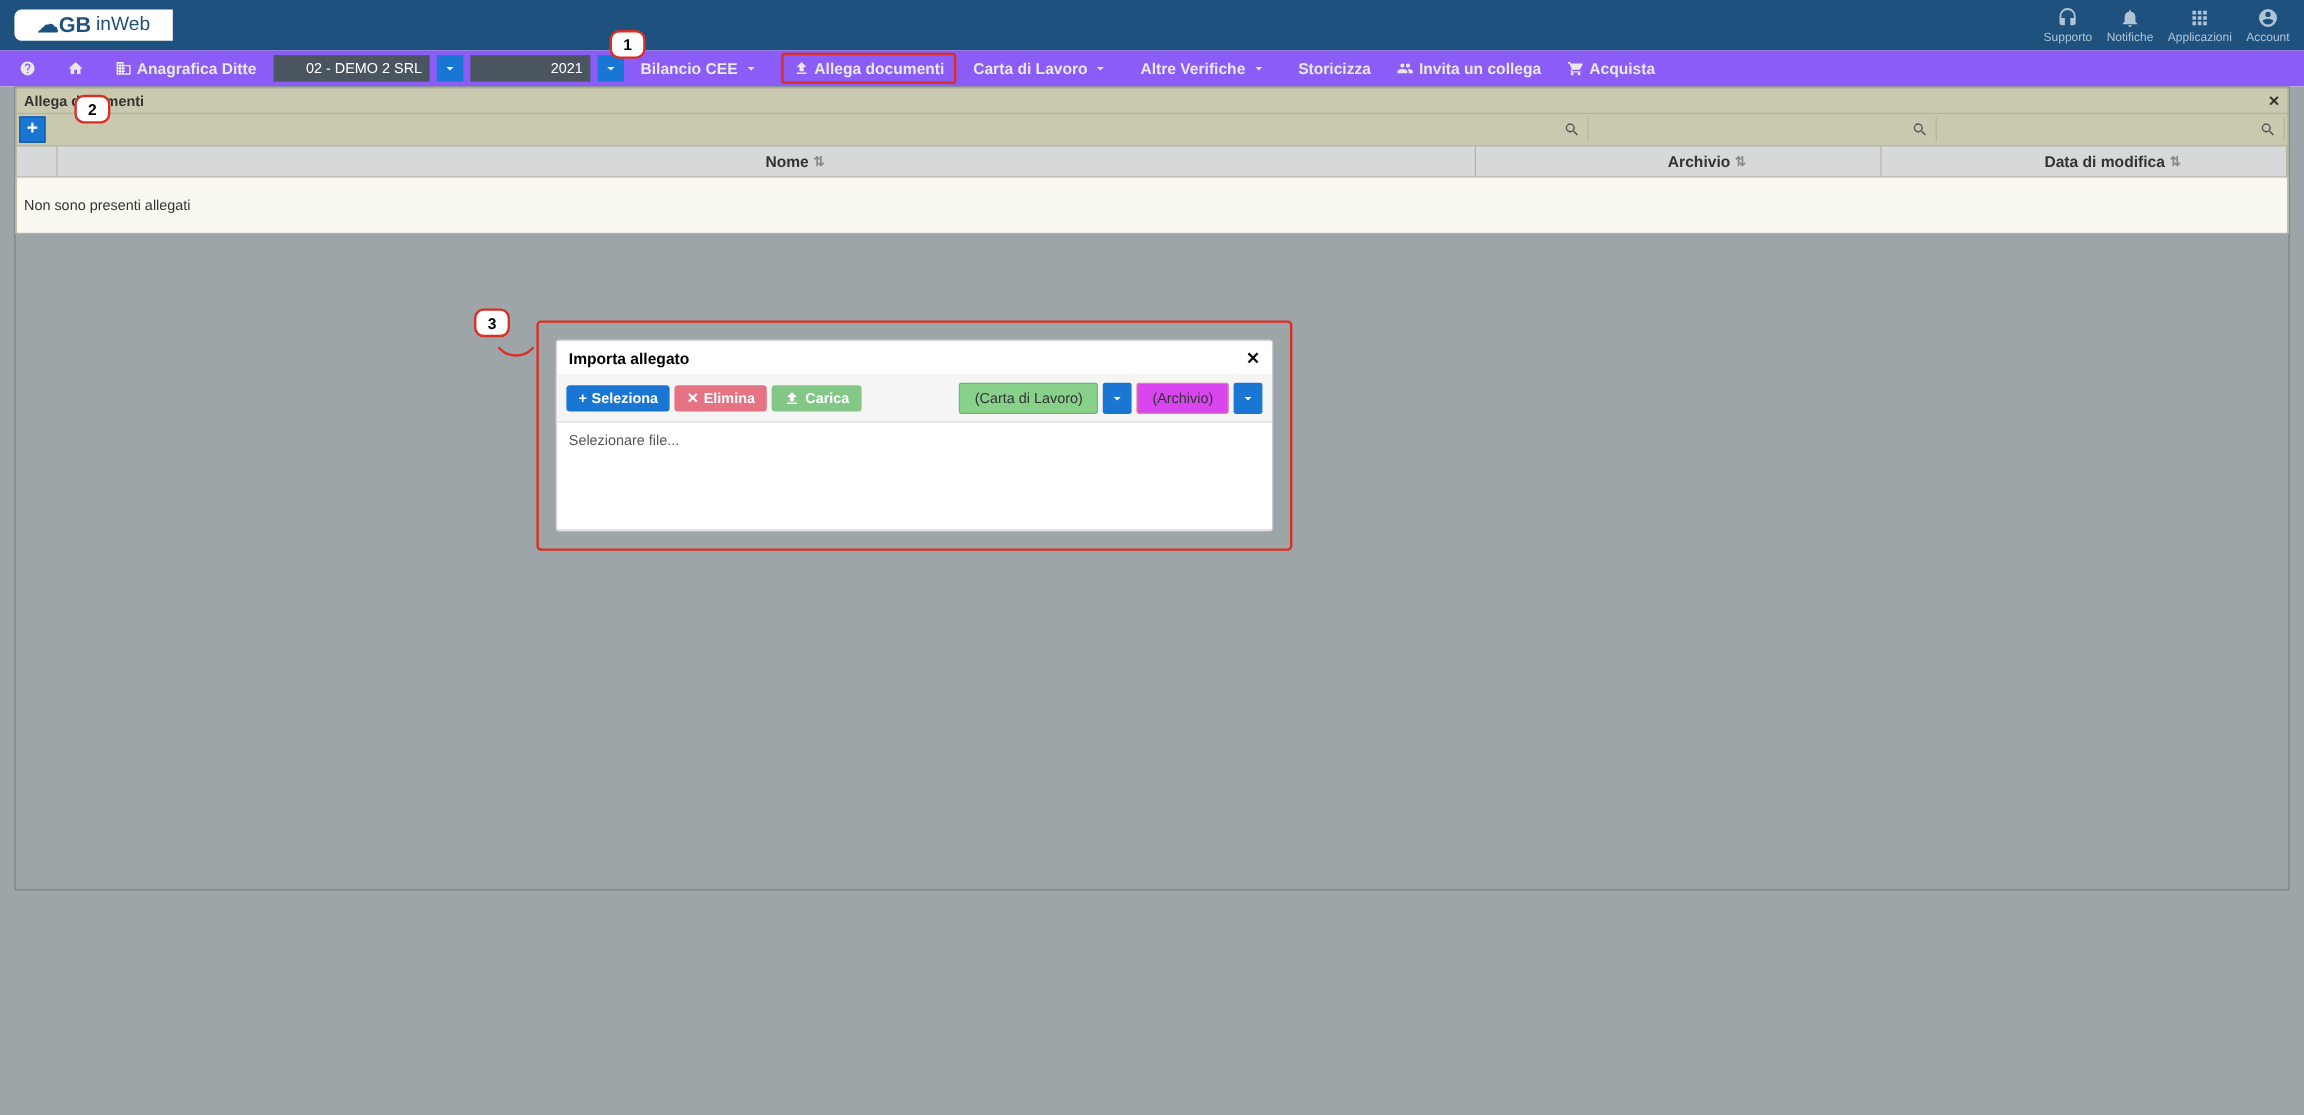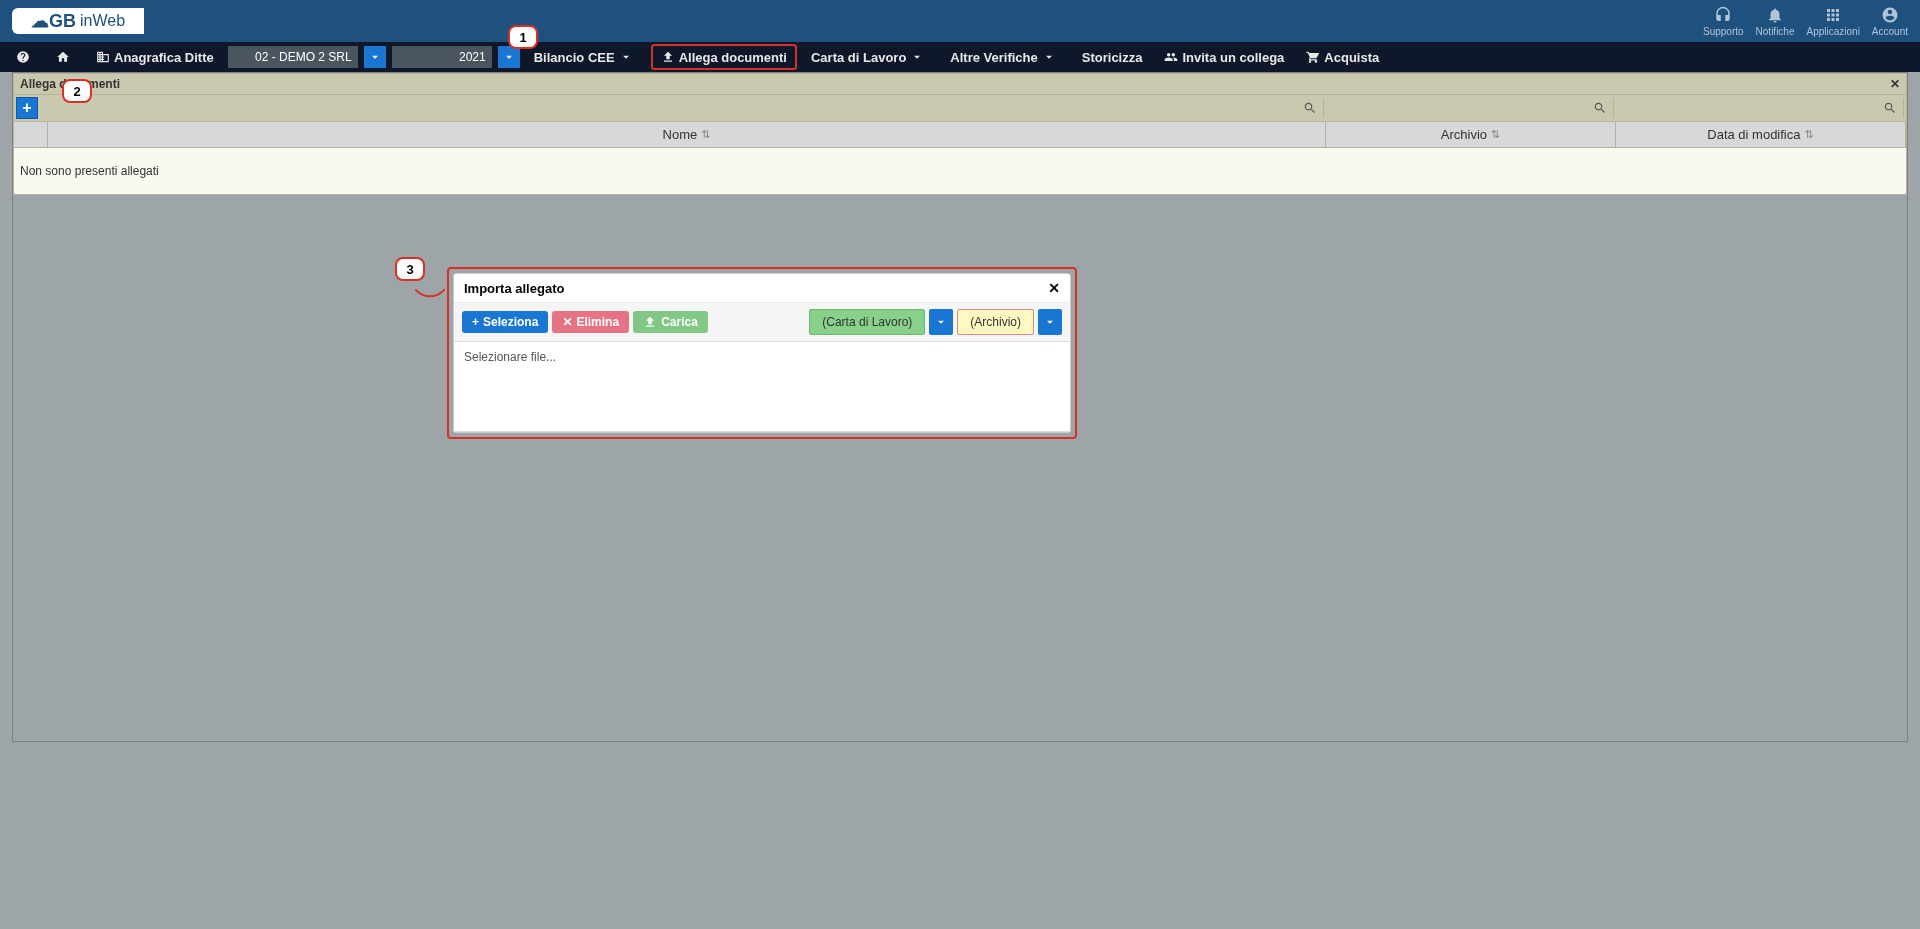--- a/index.html
+++ b/index.html
@@ -9,21 +9,21 @@
 .top-header { background: #1e517e; height: 42px; display: flex; align-items: center; padding: 0 12px; color: #fff; }
 .logo { display: flex; align-items: center; background: #fff; border-radius: 6px 0 0 6px; padding: 2px 19px; }
 .logo-cloud { font-weight: bold; color: #1e517e; font-size: 18px; }
 .logo-text { color: #1e517e; margin-left: 4px; font-size: 16px; }
 .header-spacer { flex: 1; }
 .header-icons { display: flex; gap: 12px; }
 .header-icon-item { display: flex; flex-direction: column; align-items: center; font-size: 10px; cursor: pointer; color: #b0c4d6; }
 .header-icon-item svg { margin-bottom: 2px; }
 
 
-.menu-bar { background: #0f172a; height: 30px; display: flex; align-items: center; padding: 0 8px; color: #fff; font-size: 13px; gap: 6px; }
+.menu-bar { background: #8b5cf6; height: 30px; display: flex; align-items: center; padding: 0 8px; color: #fff; font-size: 13px; gap: 6px; }
 .menu-item { display: flex; align-items: center; padding: 0 8px; height: 100%; cursor: pointer; white-space: nowrap; color: #e8e8e8; font-weight: bold; }
 .menu-item svg { margin-right: 4px; }
 .menu-chevron { margin-left: 4px; }
 .dropdown-field { background: #4a5560; border: none; color: #fff; padding: 3px 6px; font-size: 12px; height: 22px; display: flex; align-items: center; min-width: 130px; justify-content: flex-end; }
 .dropdown-btn { background: #1976d2; width: 22px; height: 22px; display: flex; align-items: center; justify-content: center; cursor: pointer; }
 .menu-highlighted { border: 2px solid #d93025; border-radius: 3px; padding: 2px 8px; height: 26px; }
 
 
 .content-wrapper { background: #9ea5a9; padding: 0 0 12px 0; min-height: calc(100vh - 72px); position: relative; }
 .content-inner { background: #9ea5a9; margin: 0 12px; border: 1px solid #7a8287; min-height: 670px; }
@@ -33,49 +33,49 @@
 .panel-close { cursor: pointer; font-weight: bold; }
 
 .add-row { background: #cbc8b0; border: 1px solid #b6b39a; border-top: none; padding: 2px; display: flex; align-items: center; }
 .add-btn { background: #1976d2; color: #fff; width: 22px; height: 22px; display: flex; align-items: center; justify-content: center; cursor: pointer; font-size: 16px; font-weight: bold; border: 1px solid #0d5aa8; }
 .filter-cell { border-right: 1px solid #b6b39a; padding: 3px 6px; display: flex; align-items: center; justify-content: flex-end; }
 .filter-cell:first-child { width: 34px; }
 .filter-nome { flex: 1; }
 .filter-archivio, .filter-data { width: 290px; }
 .search-icon { color: #555; cursor: pointer; }
 
-.header-row { background: #d6d8da; display: flex; border: 1px solid #b6b39a; border-top: none; font-weight: normal; color: #333; }
+.header-row { background: #d6d8da; display: flex; border: 1px solid #b6b39a; border-top: none; font-weight: bold; color: #333; gap: 48px; }
 .header-cell { border-right: 1px solid #b6b39a; padding: 5px 6px; display: flex; align-items: center; justify-content: center; }
 .header-cell:first-child { width: 34px; }
 .header-nome { flex: 1; }
 .header-archivio, .header-data { width: 290px; }
 .sort-icon { margin-left: 4px; color: #888; font-size: 11px; }
 
 .empty-row { background: #f9f9f1; padding: 16px 6px; font-size: 12px; color: #333; border: 1px solid #b6b39a; border-top: none; }
 
 
 .callout { position: absolute; background: #fff; border: 2px solid #d93025; border-radius: 8px; width: 30px; height: 24px; display: flex; align-items: center; justify-content: center; font-weight: bold; font-size: 13px; z-index: 100; }
 .callout-1 { top: -47px; left: 508px; }
 .callout-2 { top: 7px; left: 62px; }
 .callout-3 { top: 185px; left: 395px; }
 .callout-3::after { content: ""; position: absolute; bottom: -22px; right: -18px; width: 0; height: 0; border-left: 2px solid #d93025; border-bottom: 2px solid #d93025; width: 20px; height: 20px; border-radius: 0 0 0 20px; transform: rotate(-45deg); }
 
 
-.modal-wrap { position: absolute; left: 447px; top: 195px; width: 630px; border: 2px solid #d93025; border-radius: 4px; padding: 4px; }
+.modal-wrap { position: absolute; left: 447px; top: 195px; width: 630px; border: 2px solid #d93025; border-radius: 4px; padding: 14px; }
 .modal { background: #fff; border: 1px solid #ccc; border-radius: 3px; }
 .modal-header { display: flex; justify-content: space-between; align-items: center; padding: 6px 10px; border-bottom: 1px solid #eee; font-weight: bold; font-size: 13px; }
 .modal-close { cursor: pointer; font-weight: bold; font-size: 14px; }
 .modal-toolbar { background: #f5f5f5; padding: 6px 8px; display: flex; align-items: center; gap: 4px; border-bottom: 1px solid #ddd; }
 .toolbar-spacer { flex: 1; }
 .btn { padding: 4px 10px; border-radius: 3px; font-size: 12px; cursor: pointer; border: none; color: #fff; display: inline-flex; align-items: center; gap: 4px; font-weight: bold; }
 .btn-blue { background: #1976d2; }
 .btn-red { background: #e57383; }
 .btn-green { background: #82c785; }
 .tag-green { background: #88d18a; padding: 5px 12px; font-size: 12px; border: 1px solid #6bb86e; color: #333; border-radius: 2px; }
-.tag-red { background: #fef9c3; padding: 5px 12px; font-size: 12px; border: 1px solid #e08888; color: #333; border-radius: 2px; }
+.tag-red { background: #d946ef; padding: 5px 12px; font-size: 12px; border: 1px solid #e08888; color: #333; border-radius: 2px; }
 .dd-chev { background: #1976d2; color: #fff; width: 24px; height: 26px; display: inline-flex; align-items: center; justify-content: center; cursor: pointer; border-radius: 2px; }
 .modal-body { padding: 8px 10px; min-height: 90px; font-size: 12px; color: #555; border-bottom: 1px solid #ddd; }
 .modal-footer { padding: 8px 10px; font-size: 12px; color: #333; background: #fff; }
 .modal-footer div { margin-bottom: 2px; }
 
 svg.icon { width: 14px; height: 14px; fill: currentColor; }
 svg.icon-lg { width: 18px; height: 18px; fill: currentColor; }
 </style>
 </head>
 <body>

